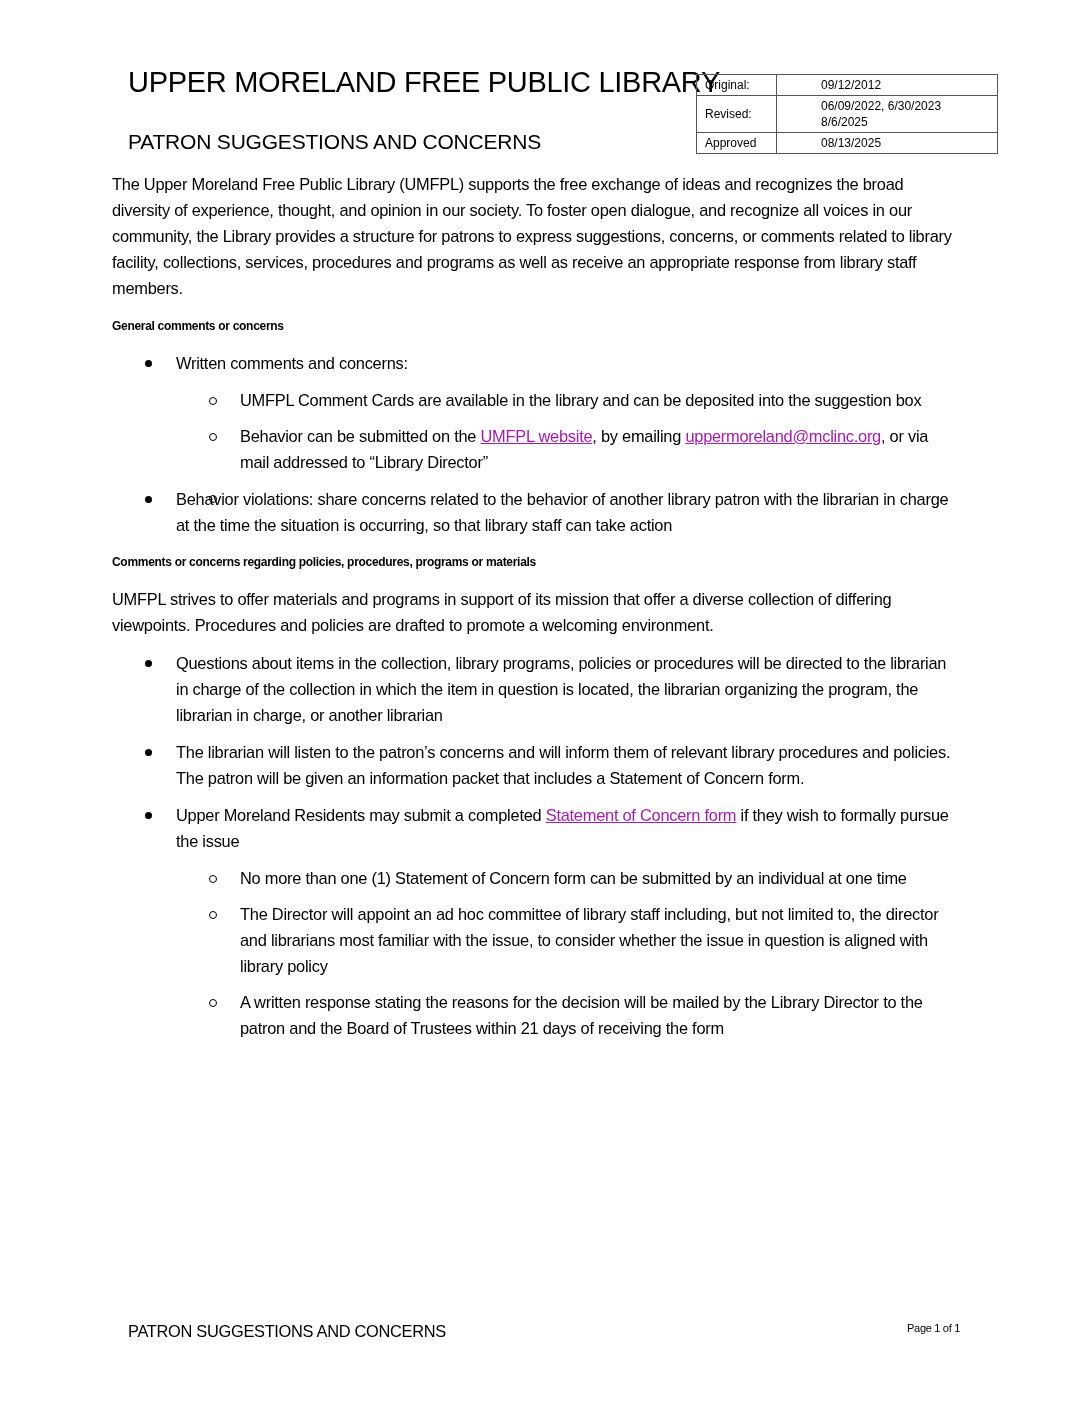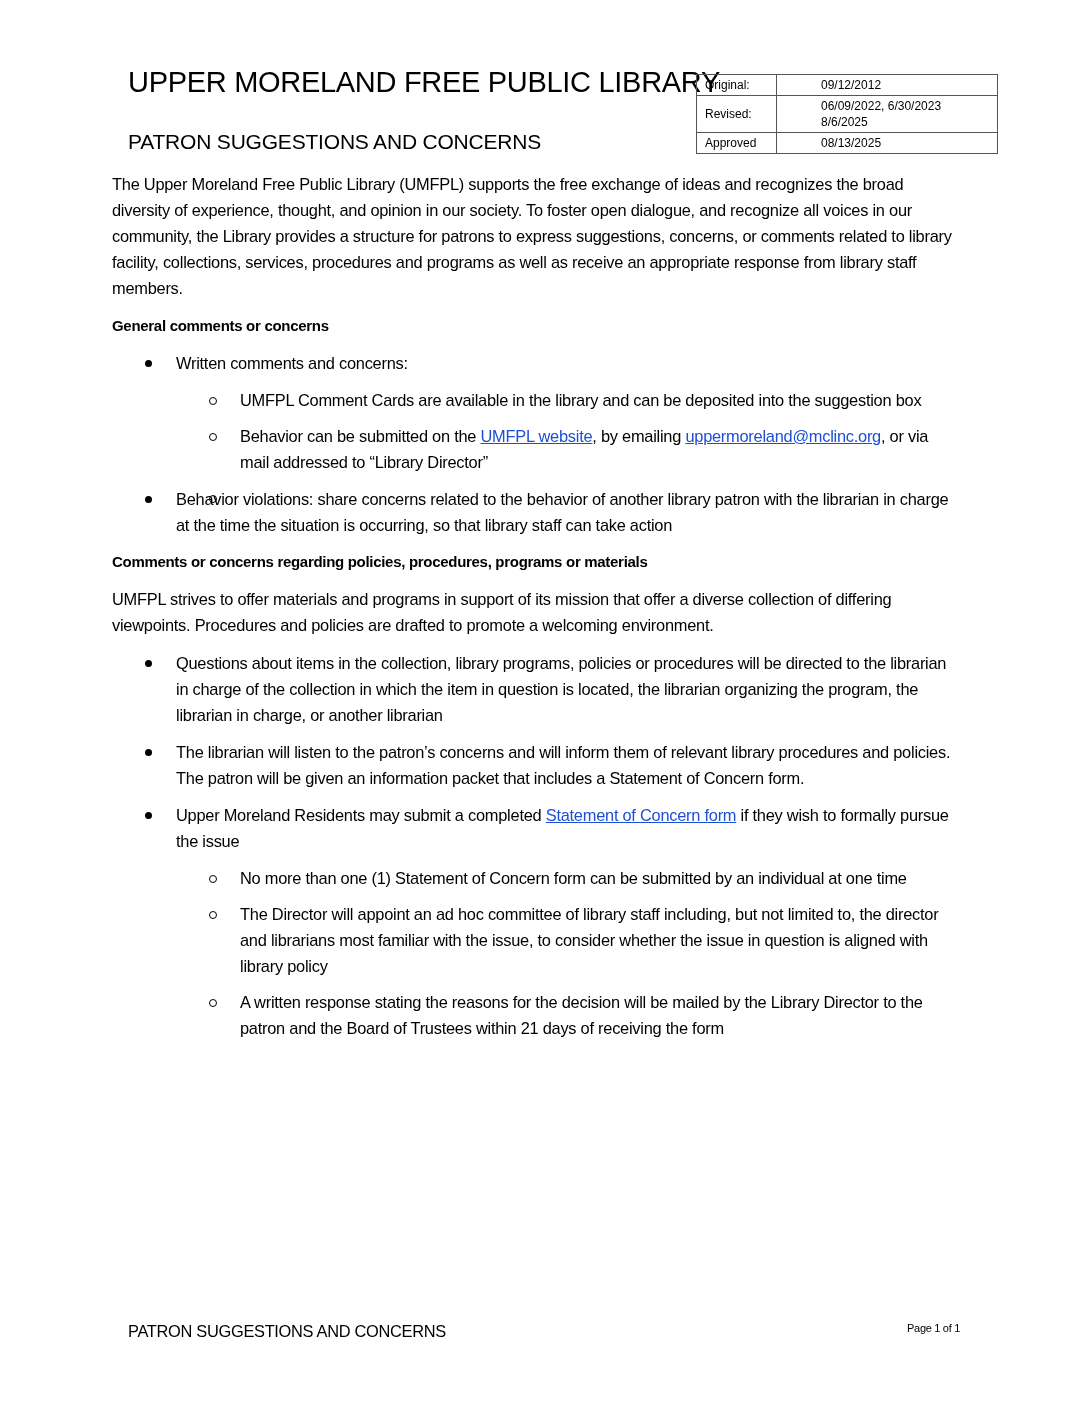--- a/index.html
+++ b/index.html
@@ -29,35 +29,35 @@
     table.revisions td.value { width: 168px; padding-left: 44px; }
     table.revisions tr.r1 td, table.revisions tr.r3 td { height: 18px; margin-left: 36px; }
     table.revisions tr.r2 td { height: 34px; }
 
     .content {
       position: absolute; left: 112px; top: 171px; width: 840px;
       font-size: 16.4px; line-height: 26px; letter-spacing: -0.25px;
     }
     p { margin: 0; }
     .intro { margin-bottom: 12px; }
-    h2 { font-size: 15px; font-weight: bold; margin: 0 0 11px 0; line-height: 26px; letter-spacing: -0.3px; }
+    h2 { font-size: 12px; font-weight: bold; margin: 0 0 11px 0; line-height: 26px; letter-spacing: -0.3px; }
     ul { list-style: none; margin: 0; padding: 0; }
     li { position: relative; }
     ul.l1 > li { padding-left: 64px; margin-bottom: 11px; }
     ul.l1 > li > .bullet {
       position: absolute; left: 33px; top: 10px; width: 7px; height: 7px; border-radius: 50%; background: #000;
     }
     ul.l2 { margin-top: 11px; }
     ul.l2 > li { padding-left: 64px; margin-bottom: 10px; }
     ul.l2 > li > .bullet {
       position: absolute; left: 33px; top: 10px; width: 6px; height: 6px; border-radius: 50%;
       border: 1.2px solid #000; box-sizing: content-box;
     }
     ul.l2 > li:last-child { margin-bottom: 0; }
-    a { color: #1d4ed8; text-decoration: underline; }
+    a { color: #a21caf; text-decoration: underline; }
     .section2-para { margin-bottom: 12px; }
 
     .footer-left {
       position: absolute; left: 128px; top: 1322px; font-size: 16.4px; letter-spacing: -0.3px;
     }
     .footer-right {
       position: absolute; right: 128px; top: 1322px; font-size: 11px; letter-spacing: -0.3px;
     }
   </style>
 </head>

